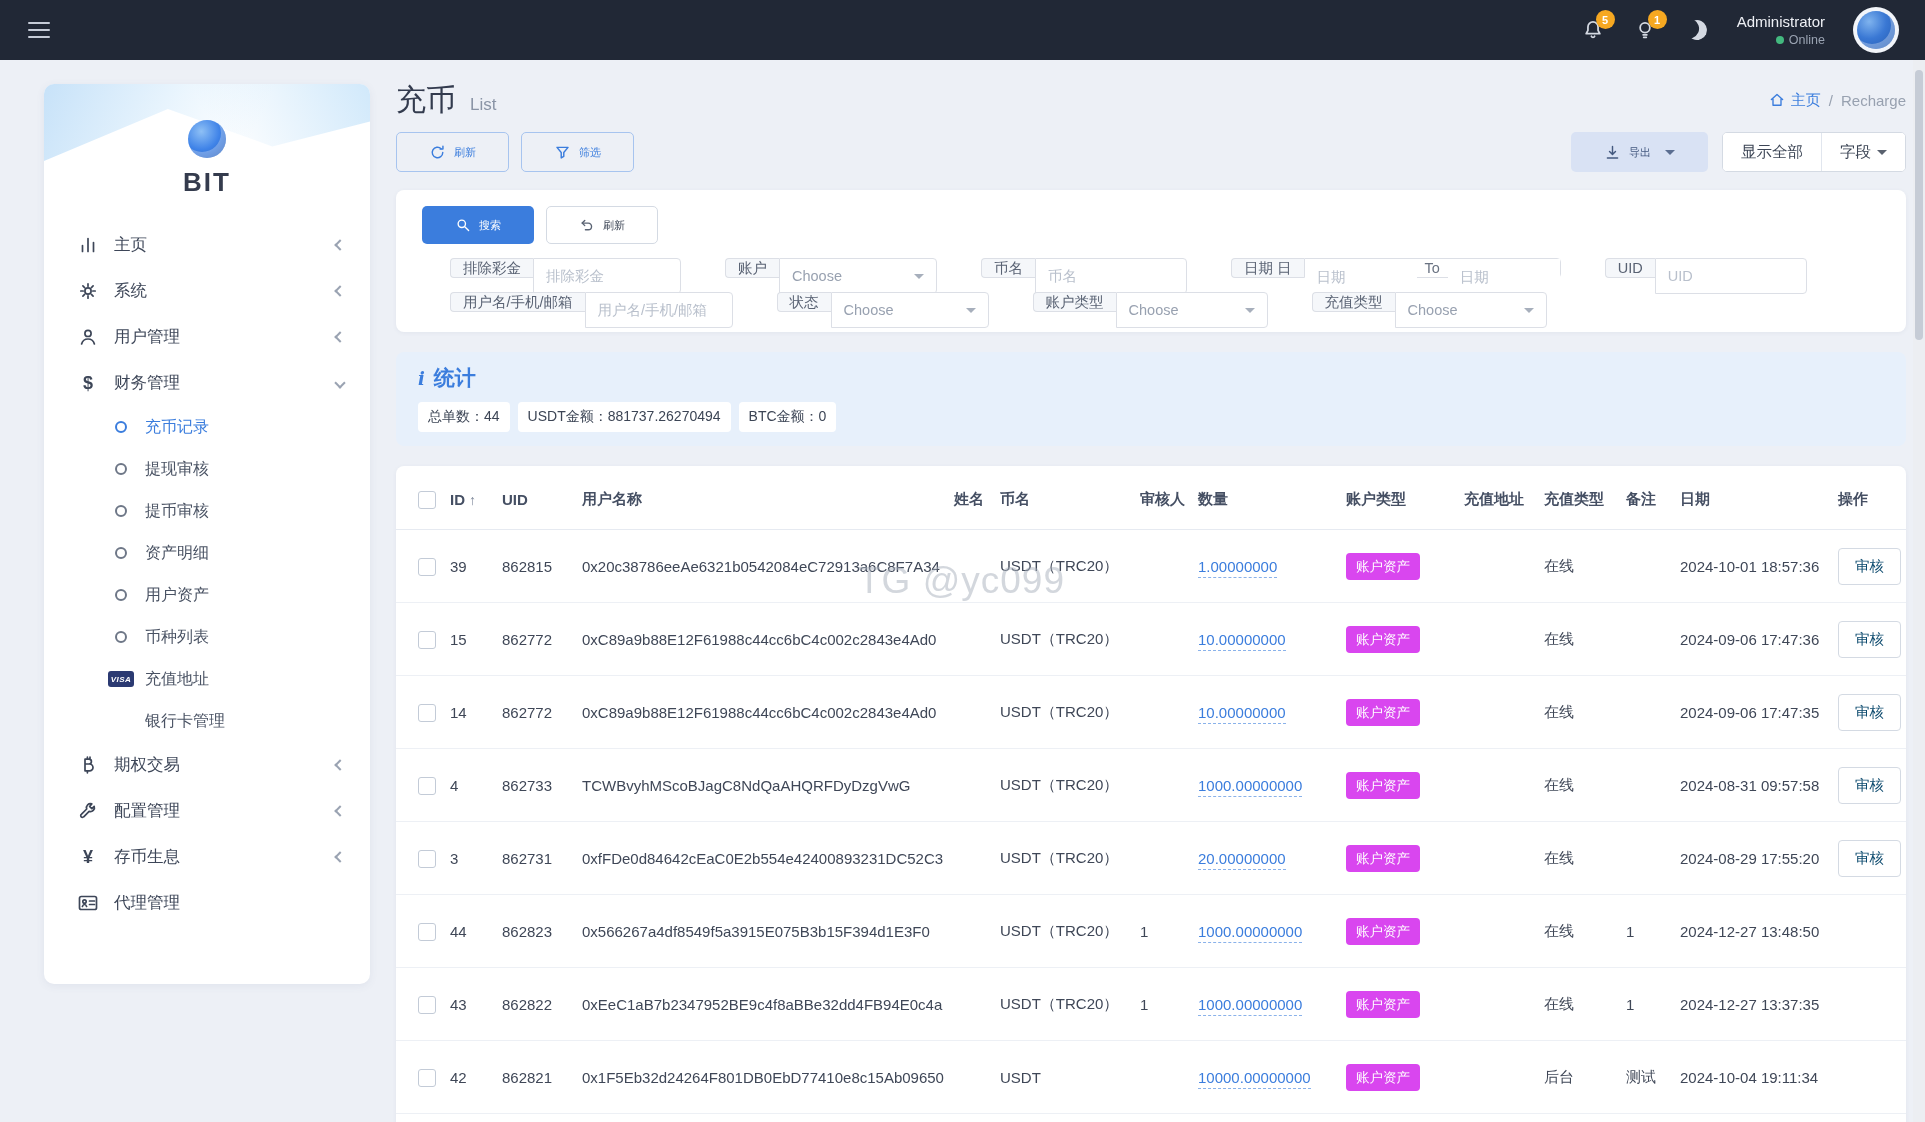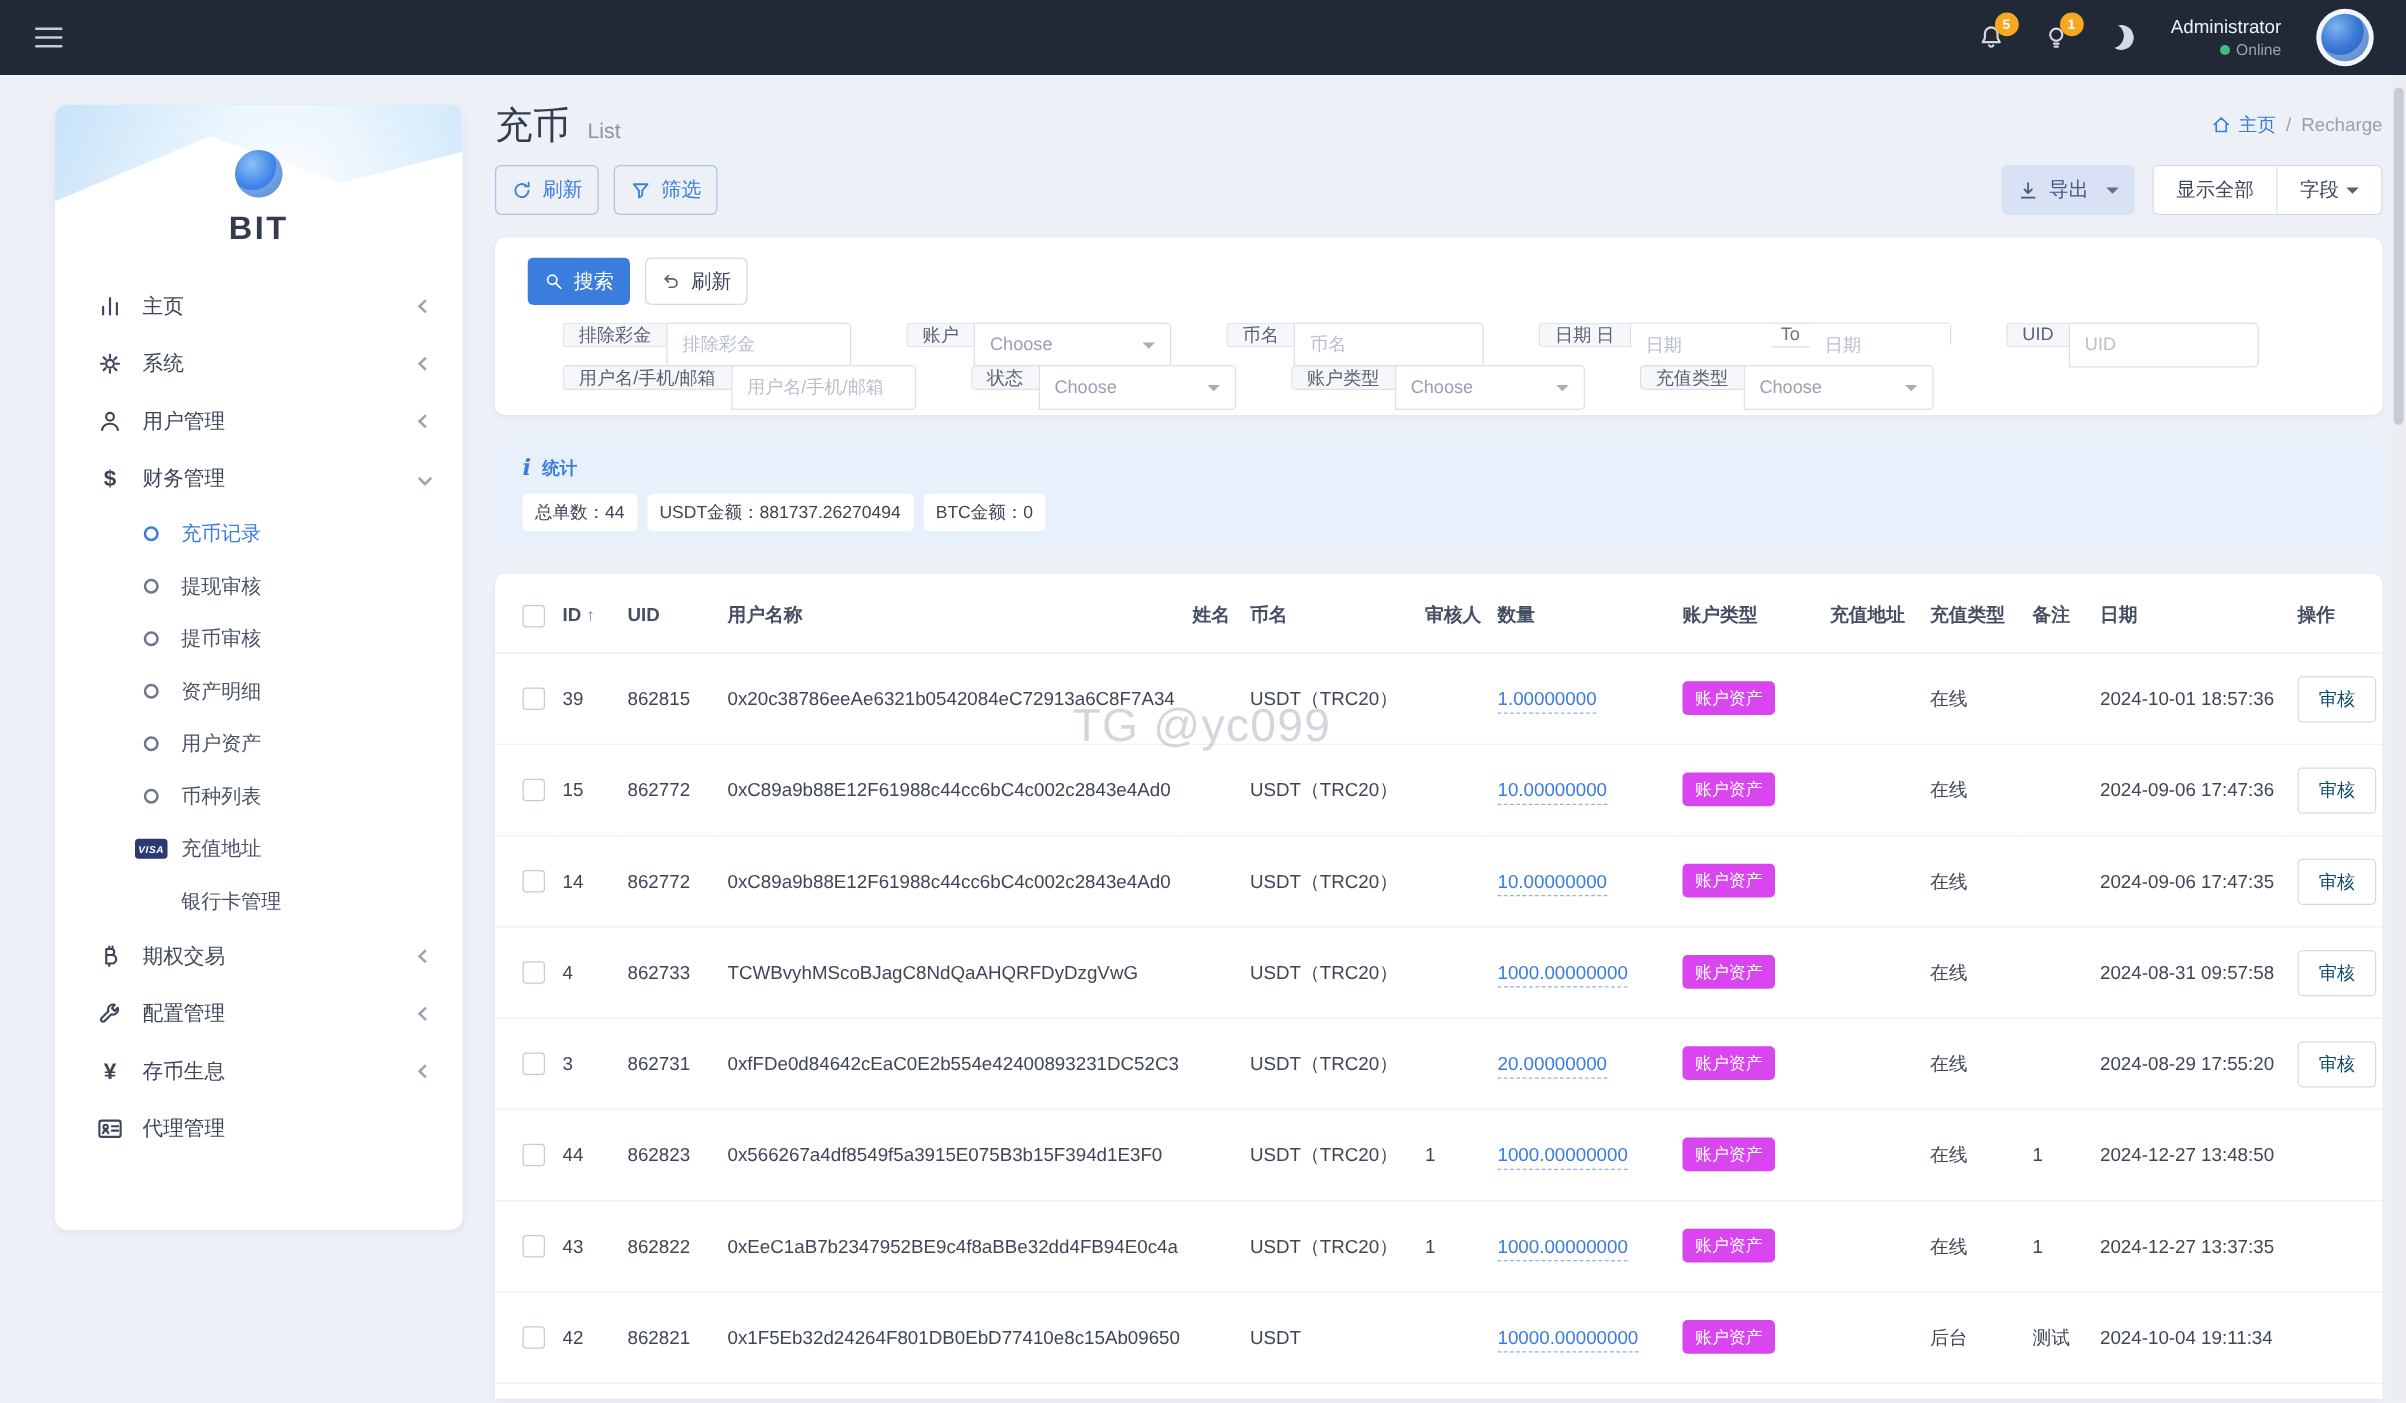--- a/index.html
+++ b/index.html
@@ -79,22 +79,22 @@
   .page-title { margin:0; font-size:30px; font-weight:500; color:#333b4e; }
   .page-subtitle { font-size:17px; color:#8a94a6; }
   .breadcrumb { display:flex; align-items:center; gap:8px; font-size:15px; }
   .bc-home { color:#3b7ddd; text-decoration:none; display:flex; align-items:center; gap:6px; cursor:pointer; }
   .bc-home svg { stroke:#3b7ddd; stroke-width:1.7; fill:none; stroke-linecap:round; stroke-linejoin:round; }
   .bc-sep, .bc-cur { color:#98a1b0; }
 
   .toolbar { display:flex; justify-content:space-between; margin-top:12px; }
   .toolbar-left { display:flex; gap:12px; }
   .toolbar-right { display:flex; gap:14px; }
-  .btn { display:inline-flex; align-items:center; gap:8px; height:40px; padding:0 12px; border-radius:5px;
-    font-size:16px; border:1px solid transparent; background:none; cursor:pointer; font-family:inherit; }
+  .btn { display:inline-flex; align-items:center; gap:8px; height:40px; padding:0 32px; border-radius:5px;
+    font-size:11px; border:1px solid transparent; background:none; cursor:pointer; font-family:inherit; }
   .btn svg { stroke-width:1.7; fill:none; stroke-linecap:round; stroke-linejoin:round; }
   .btn-outline { border-color:#a7c4ef; color:#3b7ddd; }
   .btn-outline svg { stroke:#3b7ddd; }
   .btn-soft { background:#d9e2f4; color:#44597f; }
   .btn-soft svg { stroke:#44597f; }
   .caret { width:0; height:0; border-left:5px solid transparent; border-right:5px solid transparent;
     border-top:5px solid currentColor; margin-left:6px; opacity:.85; }
   .btn-group { display:flex; border:1px solid #d4dae3; border-radius:5px; overflow:hidden; background:#fff; }
   .btn-group button { height:38px; padding:0 18px; font-size:15.5px; color:#3c4555; background:#fff; border:none;
     cursor:pointer; display:flex; align-items:center; font-family:inherit; }
@@ -117,21 +117,21 @@
     justify-content:space-between; padding:0 12px; background:#fff; cursor:pointer; }
   .select-value { font-size:14.5px; color:#98a1b0; margin-right:24px; }
   .select .caret { border-top-color:#98a1b0; margin-left:0; }
   .date-group { display:flex; border:1px solid #dcdfe6; border-radius:0 4px 4px 0; background:#fff; }
   .date-group input { border:none; width:112px; border-radius:0; }
   .date-to { display:flex; align-items:center; font-size:14.5px; color:#6a7382; padding:0 8px; }
 
   .stats-card { background:#e7f0fb; border-radius:8px; margin-top:20px; padding:12px 22px 14px; }
   .stats-head { display:flex; align-items:center; gap:9px; }
   .info-ic { color:#3b7ddd; font-size:18px; font-weight:700; font-family:"DejaVu Serif","Liberation Serif",serif; font-style:italic; }
-  .stats-title { color:#3b7ddd; font-size:14px; font-weight:600; }
+  .stats-title { color:#3b7ddd; font-size:21px; font-weight:600; }
   .stats-badges { display:flex; gap:8px; margin-top:10px; }
   .stat-pill { background:#fff; border-radius:4px; padding:6px 10px; font-size:14px; color:#3c4555; }
 
   .table-card { background:#fff; border-radius:8px 8px 0 0; margin-top:20px; min-height:660px;
     box-shadow:0 1px 4px rgba(80,95,125,.07); padding-top:4px; }
   table { width:100%; border-collapse:collapse; table-layout:fixed; }
   th { font-size:15px; font-weight:700; color:#454f63; text-align:left; padding:20px 8px; border-bottom:1px solid #e6eaf1; white-space:nowrap; }
   td { font-size:15px; color:#3f4757; padding:0 8px; height:73px; border-bottom:1px solid #edf0f5;
     overflow:hidden; white-space:nowrap; }
   th:first-child, td:first-child { padding-left:22px; }

